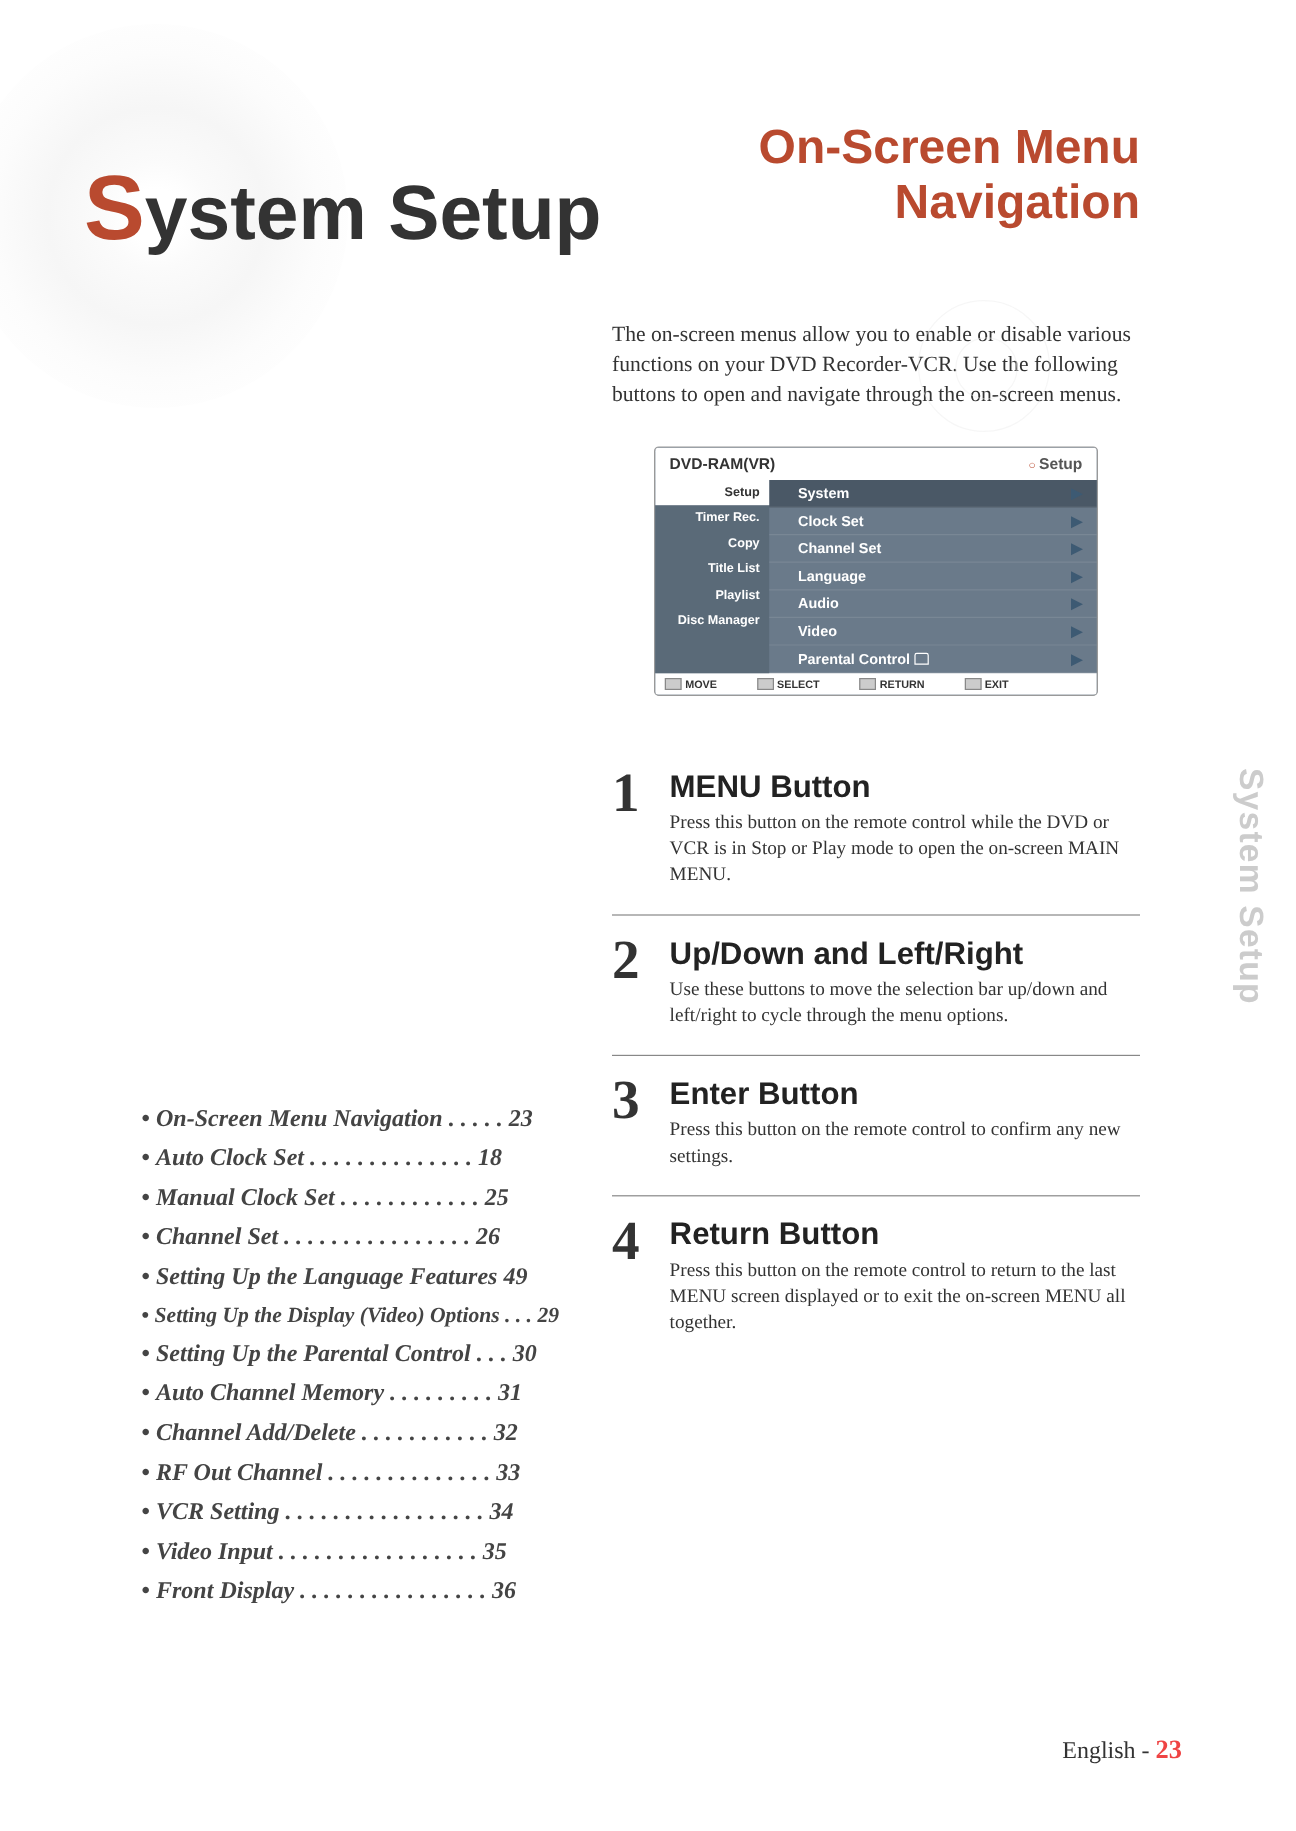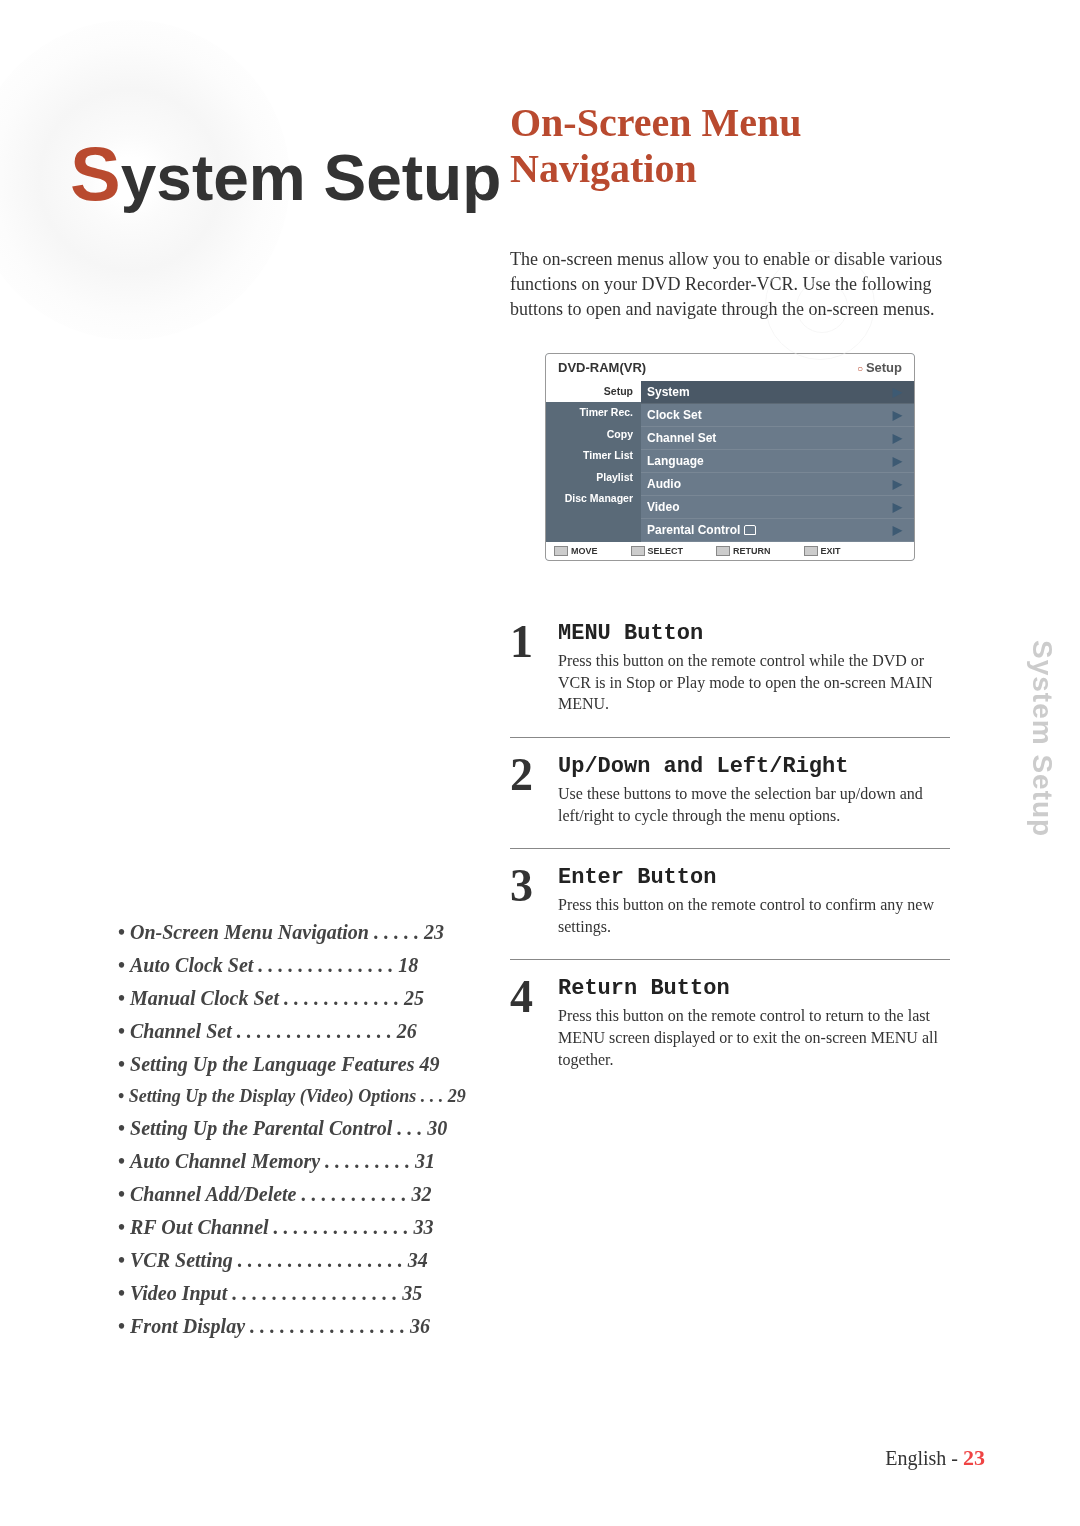--- a/index.html
+++ b/index.html
@@ -60,26 +60,27 @@
       content: "• ";
       font-style: normal;
     }
     .right-col {
       position: absolute;
       left: 510px;
       top: 100px;
       width: 440px;
     }
     .section-title {
-      font-family: Liberation Serif, serif;
+      font-family: Liberation Sans, sans-serif;
       font-size: 40px;
       font-weight: bold;
       color: #b94a2f;
       line-height: 1.15;
-      margin-bottom: 55px;
+      margin-bottom: 74px;
+      text-align: right;
     }
     .intro-text {
       font-size: 18px;
       line-height: 1.4;
       color: #333;
       margin-bottom: 30px;
     }
     .screen-menu {
       background: #6a7a8a;
       border: 1px solid #999;
@@ -116,21 +117,21 @@
       color: #fff;
       text-align: right;
       position: relative;
       line-height: 1.1;
     }
     .menu-side-item.active { background: #fff; color: #333; }
     .menu-main { flex: 1; padding: 0; }
     .menu-main-item {
       display: flex;
       justify-content: space-between;
-      padding: 4px 12px 4px 6px;
+      padding: 4px 12px 4px 24px;
       font-family: Arial, sans-serif;
       font-size: 12px;
       font-weight: bold;
       color: #fff;
       border-bottom: 1px solid rgba(255,255,255,0.1);
     }
     .menu-main-item.active { background: #4a5866; }
     .menu-main-item .arrow { color: #3d5a73; }
     .menu-footer {
       background: #fff;
@@ -163,22 +164,22 @@
     .step-num {
       font-family: Georgia, serif;
       font-size: 46px;
       font-weight: bold;
       color: #333;
       line-height: 0.9;
       min-width: 30px;
     }
     .step-content { flex: 1; }
     .step-title {
-      font-family: Liberation Mono, monospace;
-      font-size: 22px;
+      font-family: Liberation Sans, sans-serif;
+      font-size: 26px;
       font-weight: bold;
       color: #222;
       margin-bottom: 4px;
     }
     .step-desc {
       font-size: 16px;
       line-height: 1.35;
       color: #333;
     }
     .page-footer {
@@ -253,21 +254,21 @@
   <div class="screen-menu">
     <div class="menu-header">
       <span>DVD-RAM(VR)</span>
       <span class="right">Setup</span>
     </div>
     <div class="menu-body">
       <div class="menu-side" id="menu-side">
           <div class="menu-side-item active">Setup</div>
           <div class="menu-side-item">Timer Rec.</div>
           <div class="menu-side-item">Copy</div>
-          <div class="menu-side-item">Timer List</div>
+          <div class="menu-side-item">Title List</div>
           <div class="menu-side-item">Playlist</div>
           <div class="menu-side-item">Disc Manager</div>
         </div>
       <div class="menu-main" id="menu-main">
           <div class="menu-main-item active">
             <span>System</span>
             <span class="arrow">▶</span>
           </div>
           <div class="menu-main-item">
             <span>Clock Set</span>

